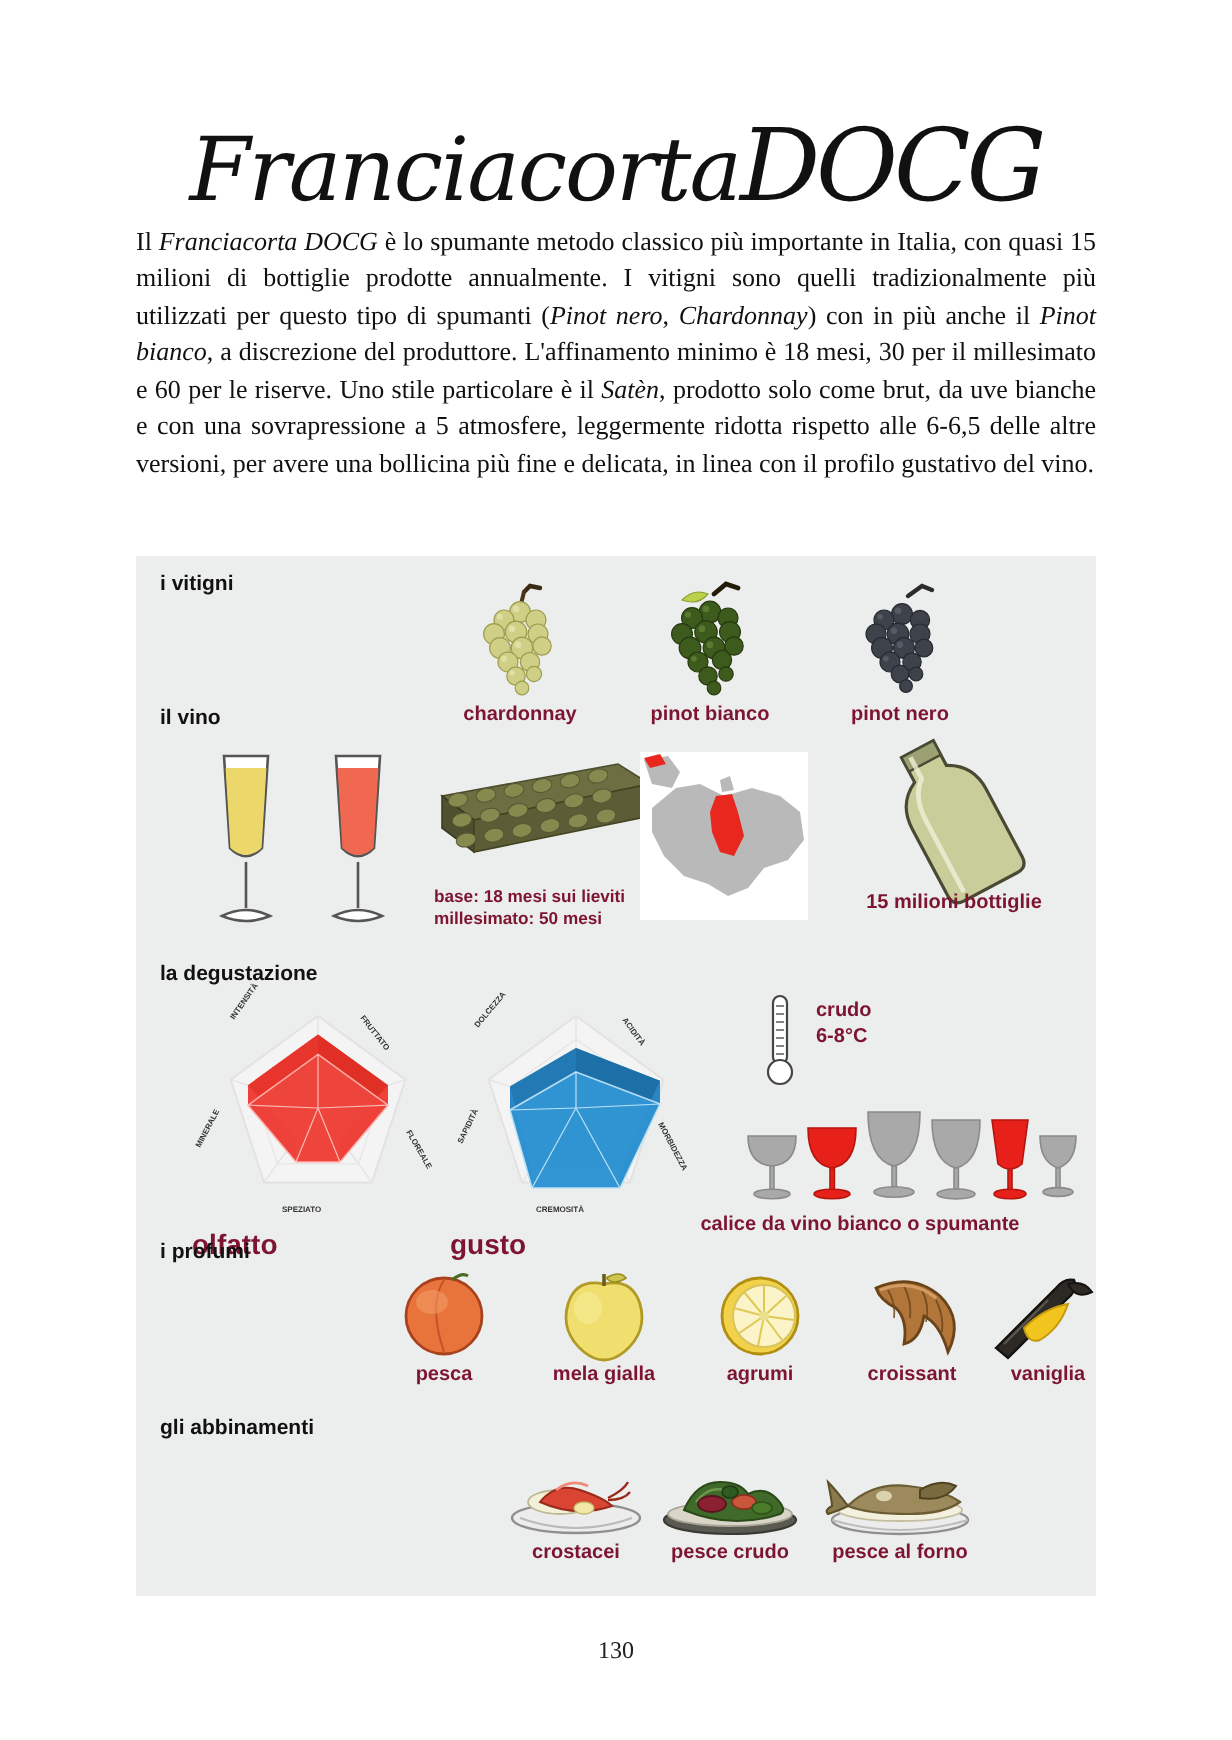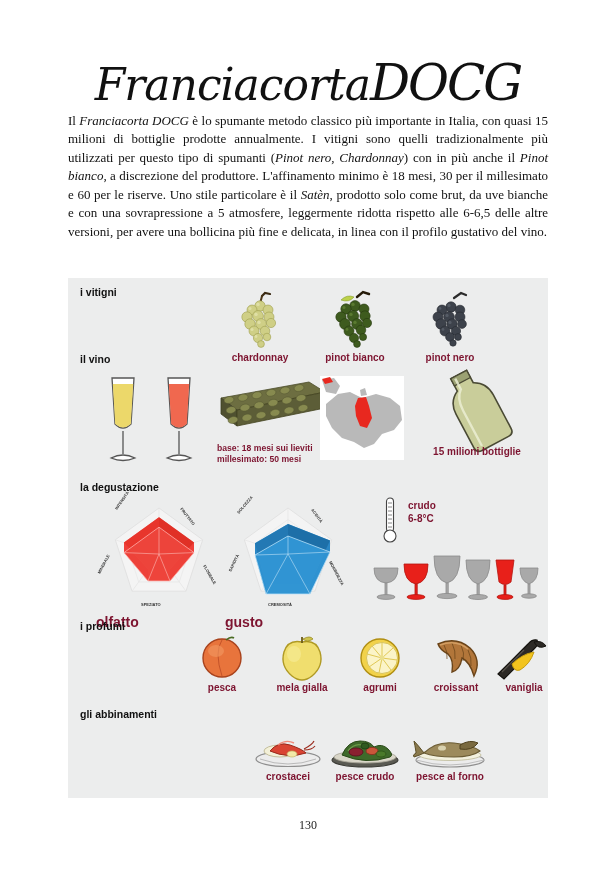--- a/index.html
+++ b/index.html
@@ -430,20 +430,21 @@
           <rect x="136" y="35" width="2" height="11"></rect>
           <ellipse cx="137" cy="47" rx="8" ry="2.4"></ellipse>
         </g>
 
         <g fill="#a9a9a9" stroke="#8a8a8a" stroke-width="0.8">
           <path d="M152 18 L170 18 Q170 31 161 34 Q152 31 152 18 Z"></path>
           <rect x="160" y="34" width="2" height="11"></rect>
           <ellipse cx="161" cy="46" rx="7.5" ry="2.2"></ellipse>
         </g>
       </svg>
+      <div class="cap" style="width:172px; margin-top:1px; margin-left:-48px; width:220px;">calice da vino bianco o spumante</div>
     </div>
 
     <div class="sec-label" style="left:12px; top:342px;">i profumi</div>
 
     <div class="cell" style="left:110px; top:356px; width:88px;">
       <svg width="88" height="48" viewBox="0 0 88 48">
         <circle cx="44" cy="24" r="19" fill="#e8743c" stroke="#a8421c" stroke-width="1.4"></circle>
         <path d="M44 6 q-8 12 0 36" stroke="#c4532a" stroke-width="1" fill="none"></path>
         <ellipse cx="38" cy="17" rx="8" ry="6" fill="#f19a62" opacity="0.6"></ellipse>
         <path d="M48 6 q5-4 8-2" stroke="#4a6b22" stroke-width="1.6" fill="none"></path>

